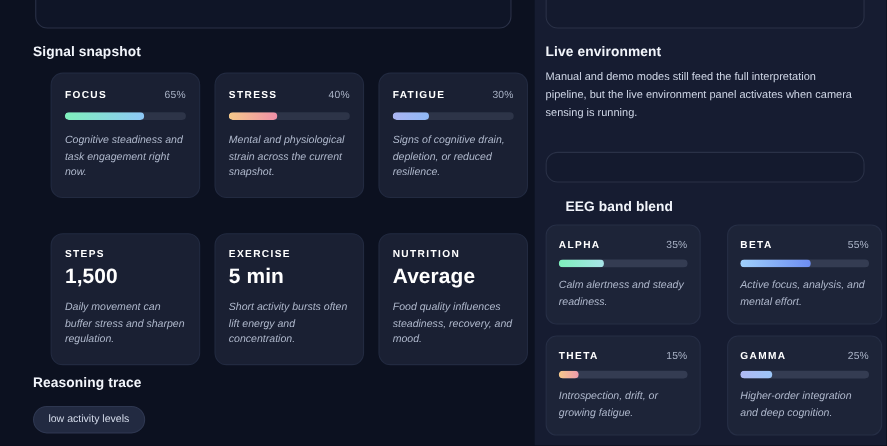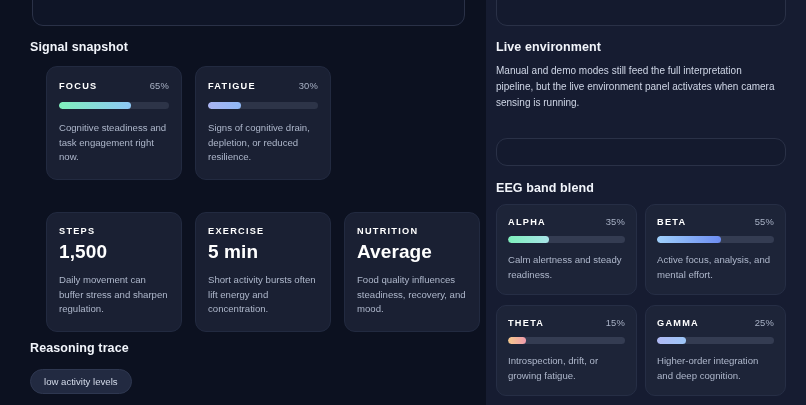--- a/index.html
+++ b/index.html
@@ -77,21 +77,21 @@
   
   .section-title {
     font-size: 12.5px;
     font-weight: bold;
     color: #f2f5fb;
     letter-spacing: 0.1px;
   }
   .left-pane .sec-signal { position: absolute; left: 30px; top: 40px; }
   .left-pane .sec-reason { position: absolute; left: 30px; top: 341px; }
   .right-pane .sec-live  { position: absolute; left: 10px; top: 40px; text-align: center; }
-  .right-pane .sec-eeg   { position: absolute; left: 10px; top: 181px; }
+  .right-pane .sec-eeg   { position: absolute; left: 28px; top: 181px; }
 
   
   .live-copy {
     position: absolute;
     left: 10px;
     top: 63px;
     width: 285px;
     font-size: 10px;
     line-height: 1.62;
     color: #cfd6e6;
@@ -144,39 +144,40 @@
   .bar-fill {
     height: 100%;
     border-radius: 4px;
   }
 
   .card-desc {
     margin-top: 12px;
     font-size: 9.6px;
     line-height: 1.52;
     color: #aeb7cb;
+    font-style: italic;
   }
 
   .card-value {
     margin-top: 5px;
     font-size: 19px;
     font-weight: bold;
     color: #ffffff;
     letter-spacing: 0.1px;
   }
   .life-card .card-desc { margin-top: 10px; }
 
   
   .eeg-grid {
     position: absolute;
     left: 10px;
     top: 204px;
     display: grid;
     grid-template-columns: 141px 141px;
-    gap: 10px 8px;
+    gap: 10px 24px;
   }
   .eeg-card {
     background: #1d2438;
     border: 1px solid #262e45;
     border-radius: 10px;
     padding: 11px 11px 12px 11px;
     min-height: 84px;
   }
   .eeg-card .bar-track { margin-top: 9px; background: #343c52; }
   .eeg-card .card-desc { margin-top: 10px; }
@@ -217,20 +218,30 @@
         <div class="card-head">
           <span class="card-label">FOCUS</span>
           <span class="card-pct">65%</span>
         </div>
         <div class="bar-track">
           <div class="bar-fill" style="width: 65%; background: linear-gradient(90deg, rgb(127, 240, 188), rgb(142, 200, 247));"></div>
         </div>
         <div class="card-desc">Cognitive steadiness and task engagement right now.</div>
       </div>
 
+      <div class="metric-card tall">
+        <div class="card-head">
+          <span class="card-label">STRESS</span>
+          <span class="card-pct">40%</span>
+        </div>
+        <div class="bar-track">
+          <div class="bar-fill" style="width: 40%; background: linear-gradient(90deg, rgb(246, 201, 138), rgb(239, 143, 168));"></div>
+        </div>
+        <div class="card-desc">Mental and physiological strain across the current snapshot.</div>
+      </div>
 
       <div class="metric-card tall">
         <div class="card-head">
           <span class="card-label">FATIGUE</span>
           <span class="card-pct">30%</span>
         </div>
         <div class="bar-track">
           <div class="bar-fill" style="width: 30%; background: linear-gradient(90deg, rgb(170, 180, 242), rgb(143, 184, 246));"></div>
         </div>
         <div class="card-desc">Signs of cognitive drain, depletion, or reduced resilience.</div>

